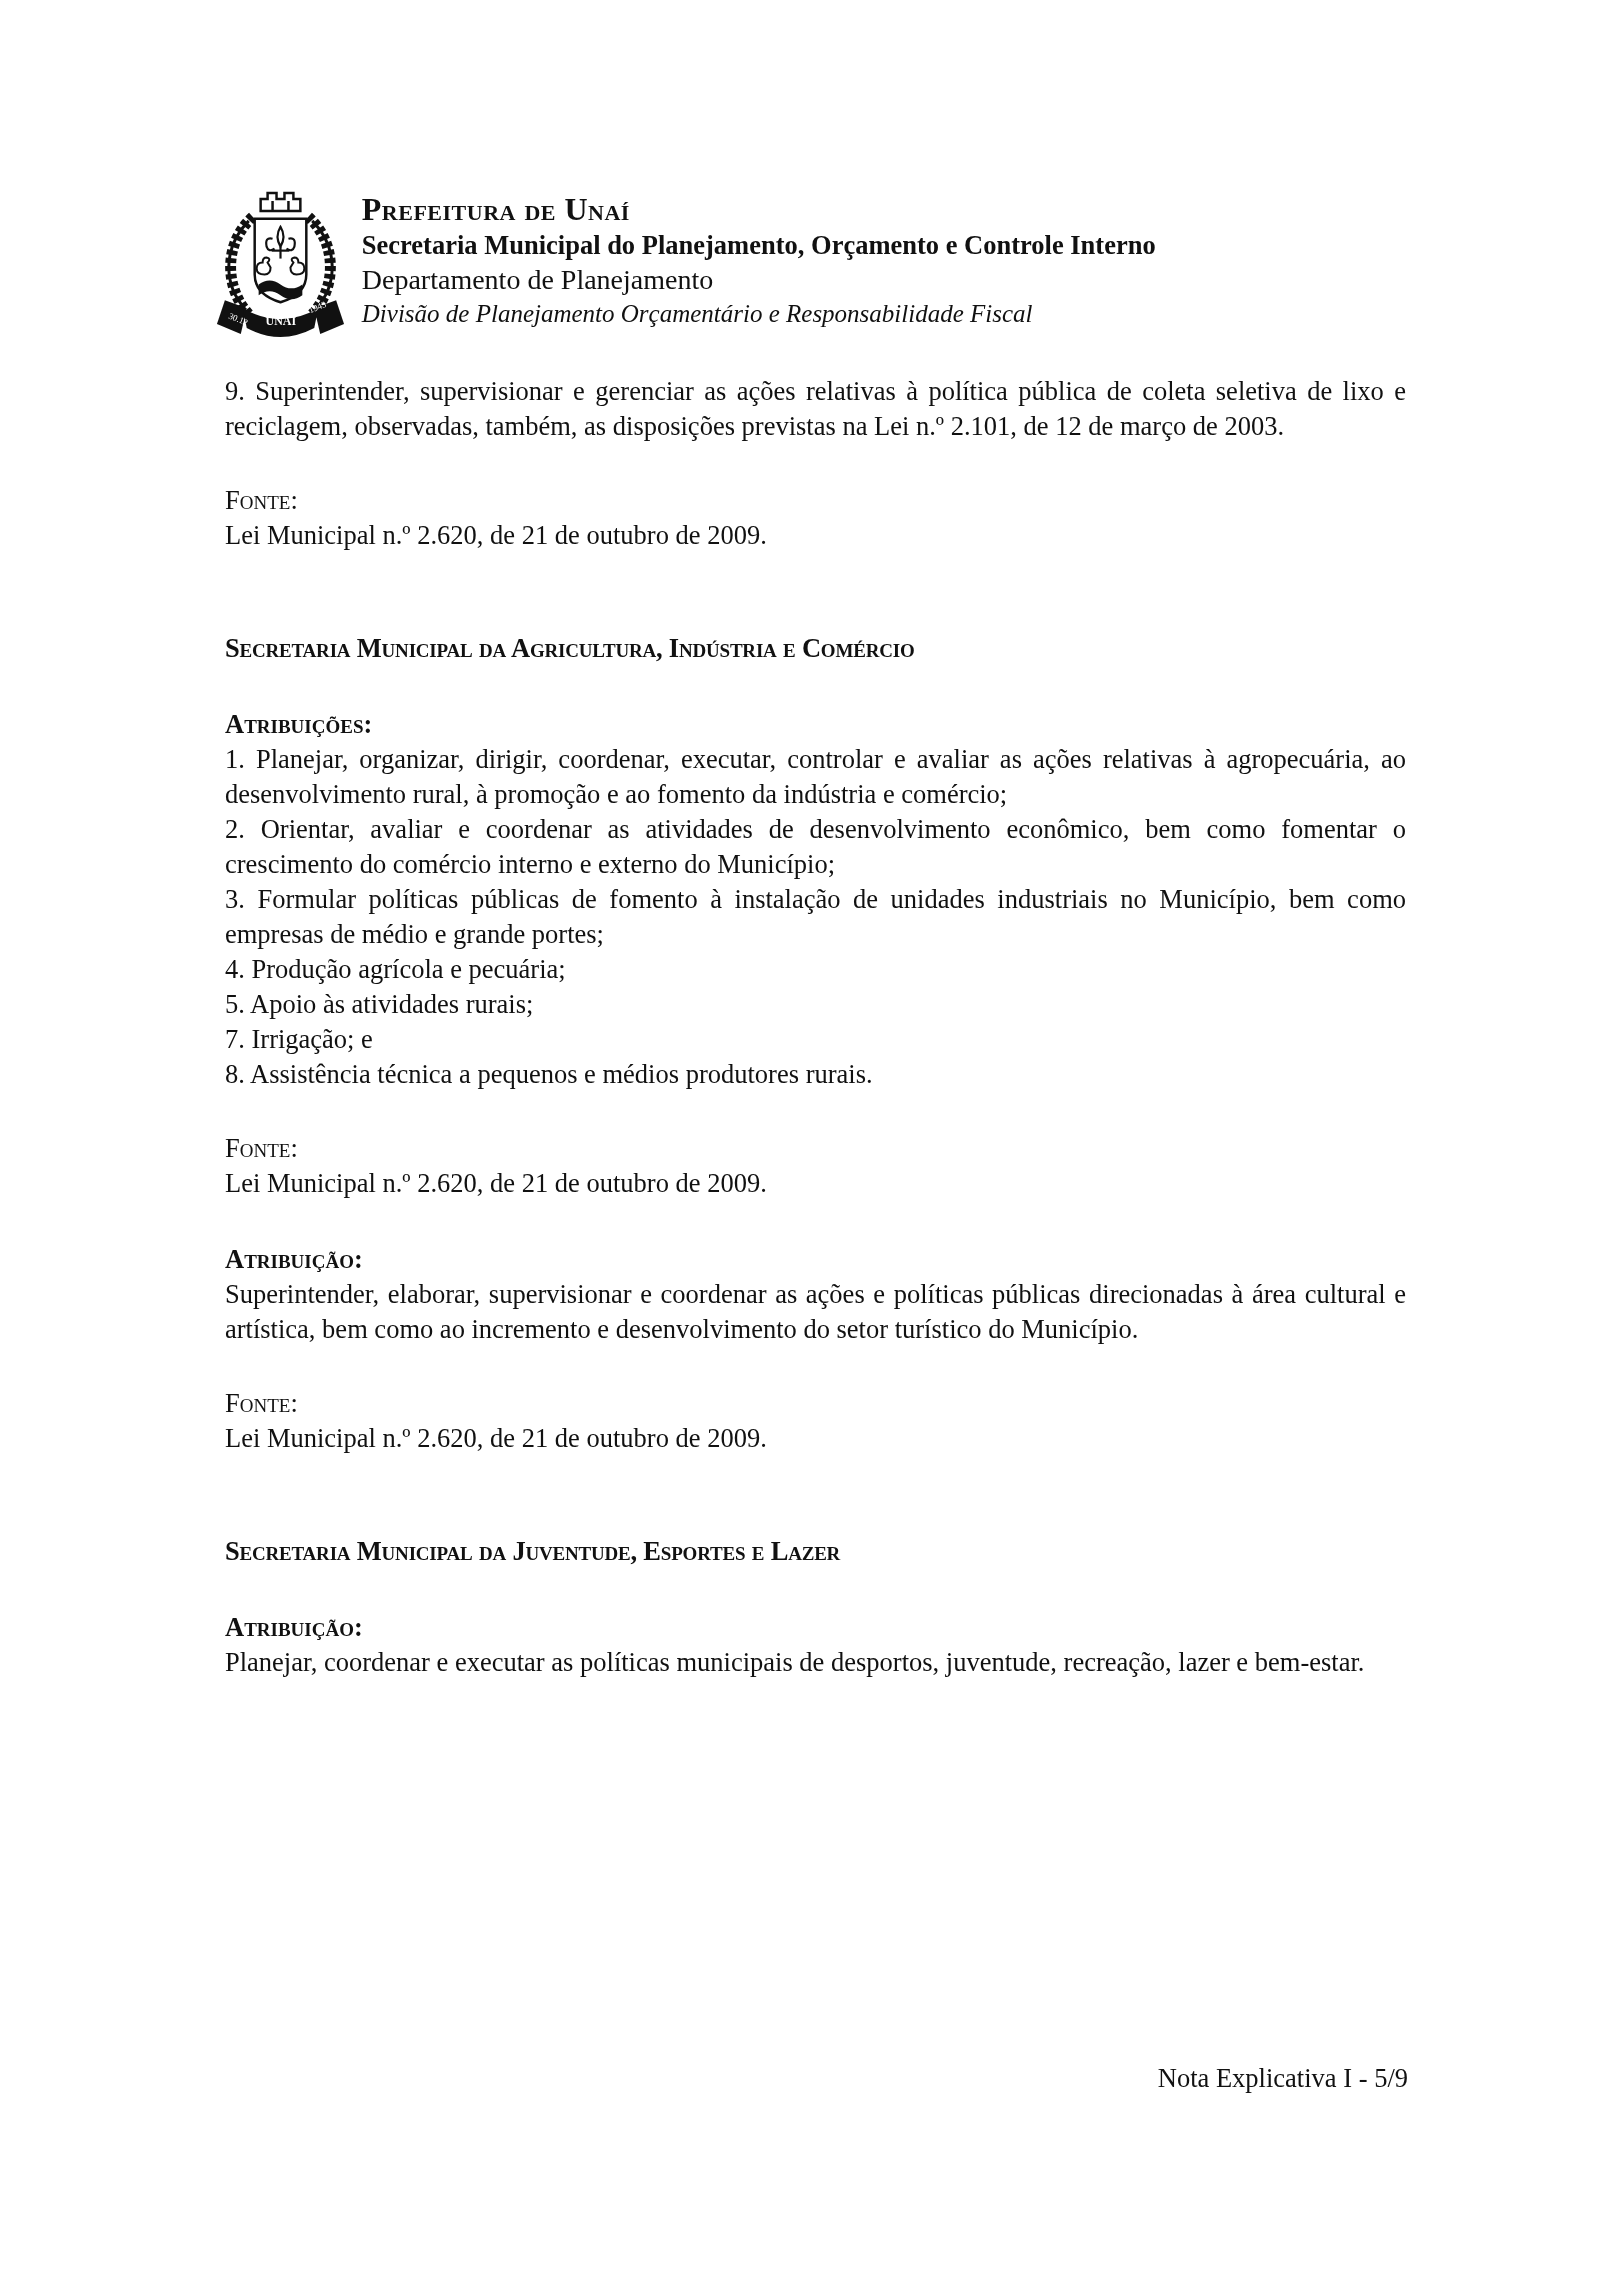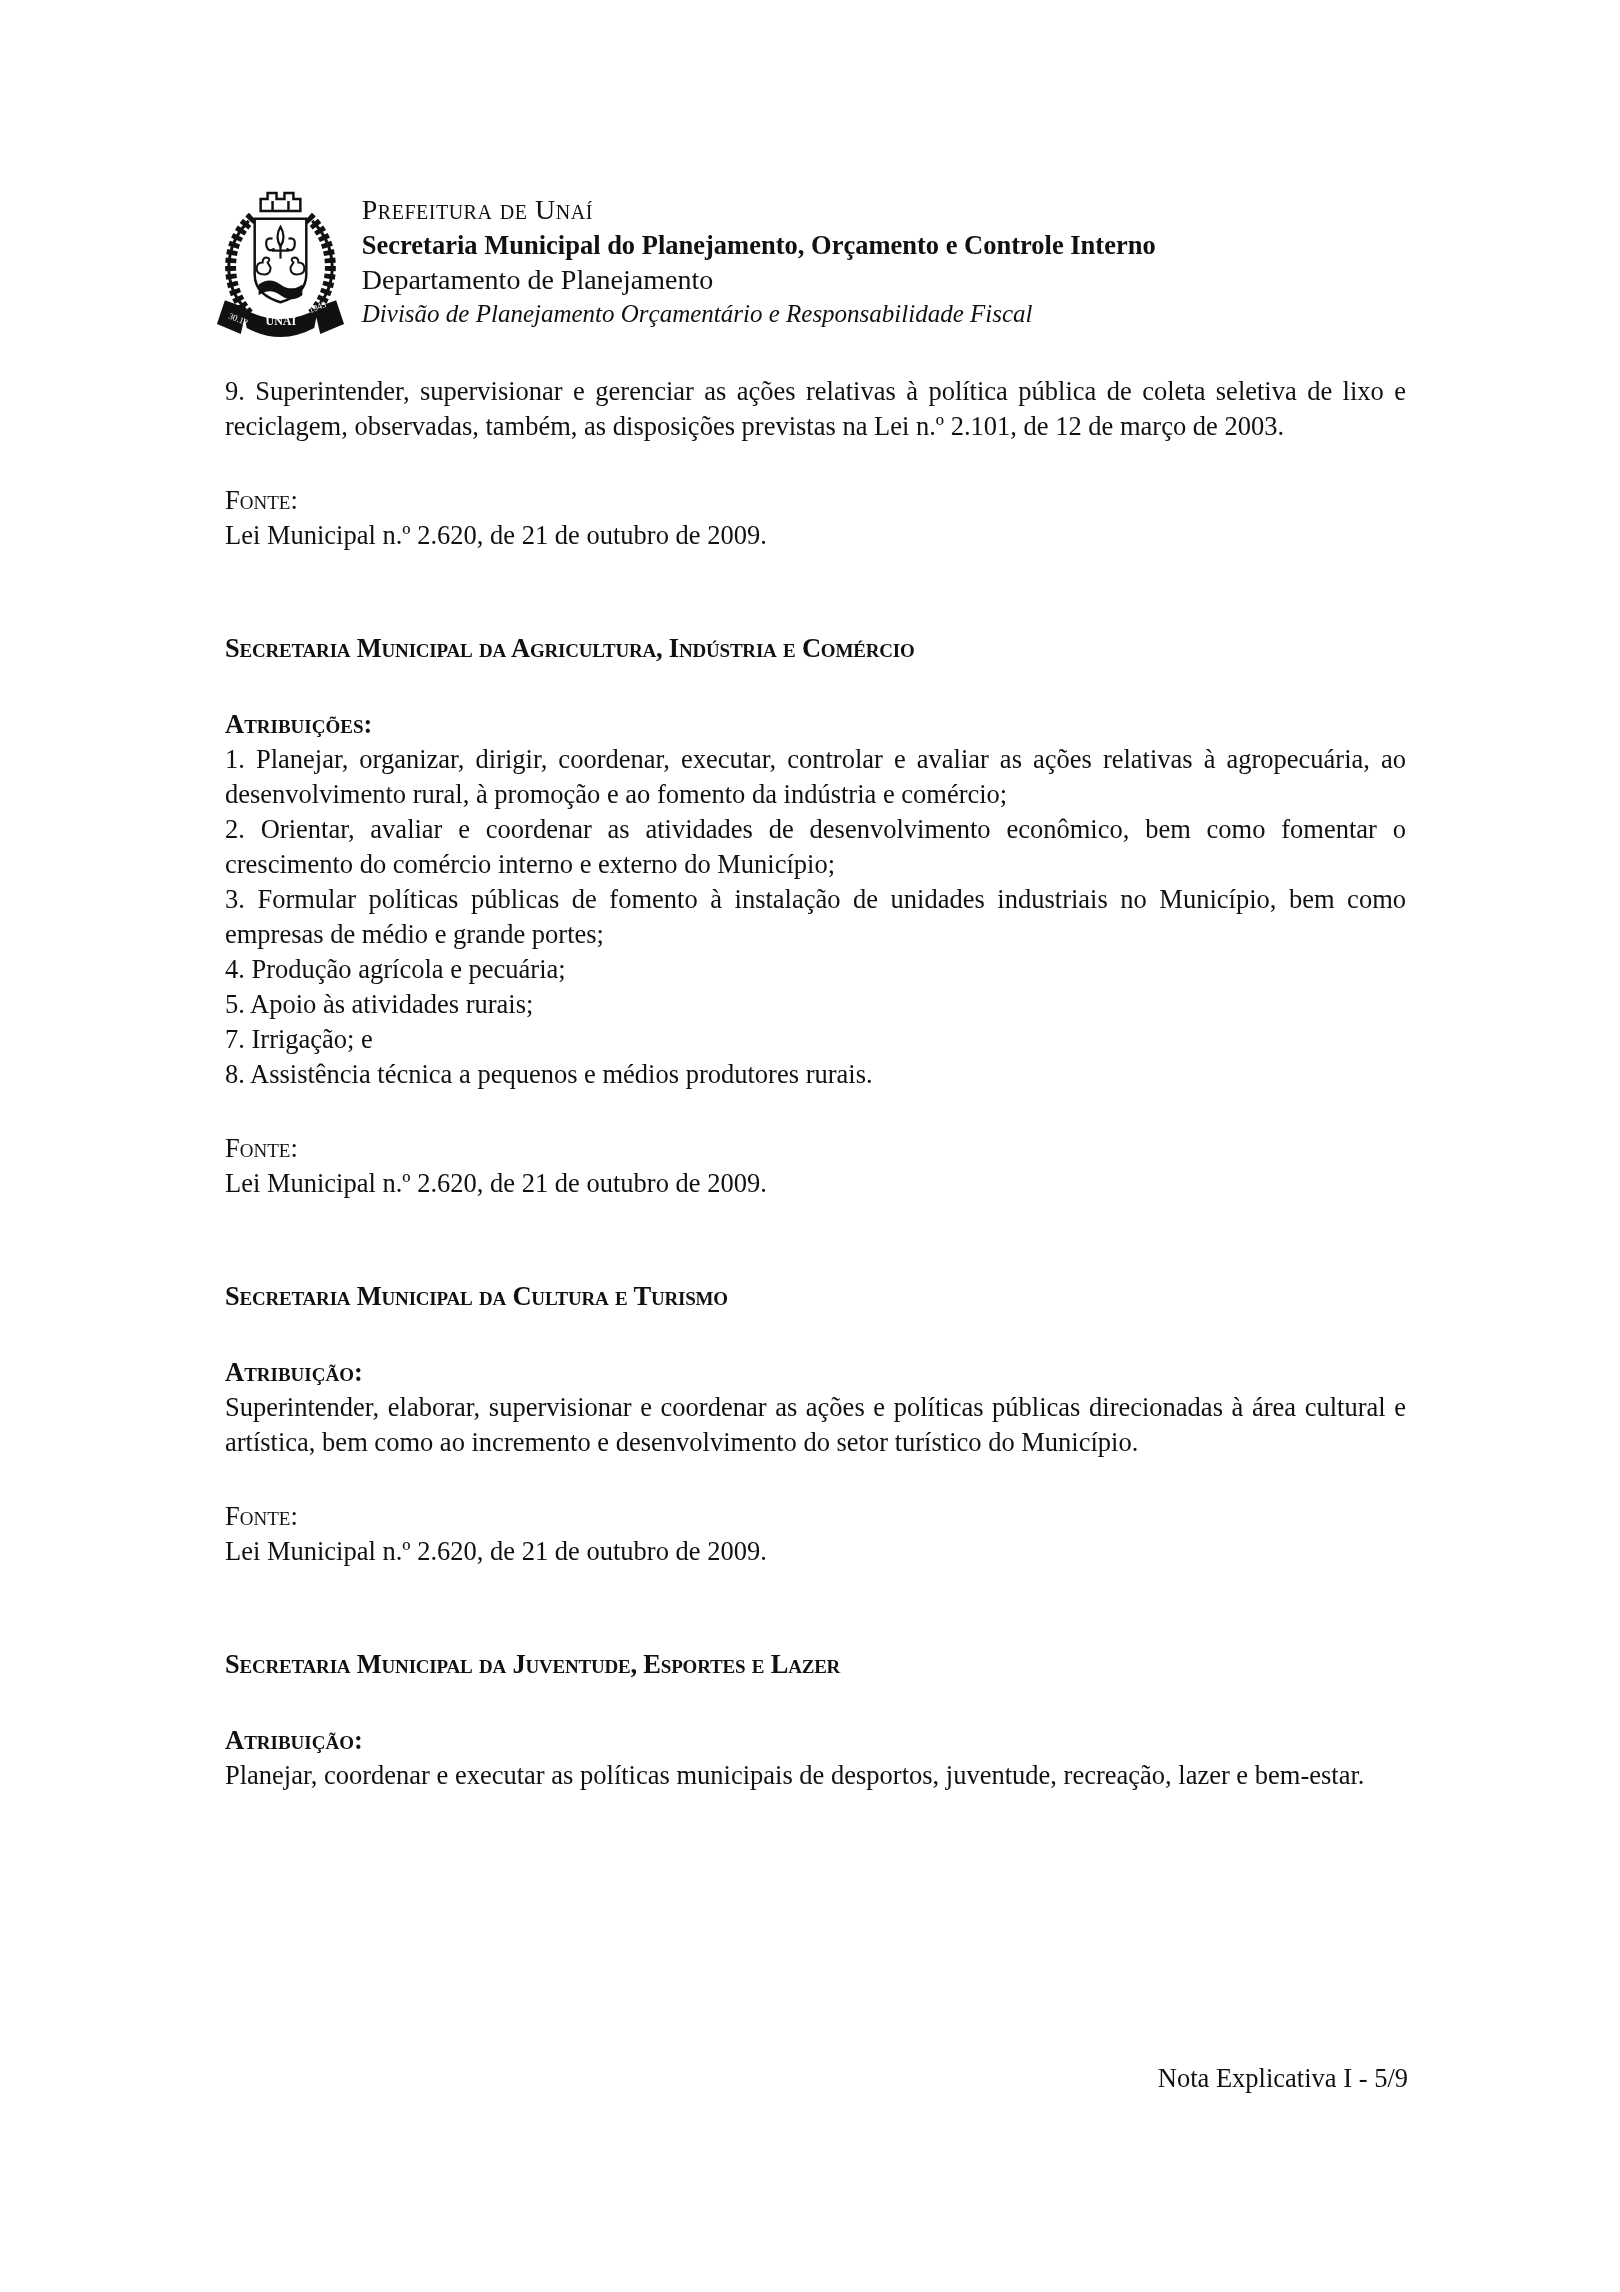--- a/index.html
+++ b/index.html
@@ -10,22 +10,22 @@
     color:#111111;
     font-family:"Liberation Serif", serif;
     overflow:hidden;
   }
   
   .header{position:absolute;top:189px;left:211px;display:flex;align-items:flex-start;}
   .logo{width:139px;height:159px;flex:0 0 auto;}
   .header-text{margin-left:11.8px;padding-top:2px;}
   .org-name{
     font-variant:small-caps;
-    font-weight:normal;
-    font-size:28px;
+    font-weight:bold;
+    font-size:32px;
     line-height:37px;
     letter-spacing:0.5px;
   }
   .org-line2{font-weight:bold;font-size:26.5px;line-height:35px;}
   .org-line3{font-size:28px;line-height:34px;}
   .org-line4{font-style:italic;font-size:25px;line-height:34px;}
   
   .content{
     position:absolute;top:374px;left:225px;width:1181px;
     font-size:26.5px;line-height:35px;
@@ -118,21 +118,20 @@
     <p>1. Planejar, organizar, dirigir, coordenar, executar, controlar e avaliar as ações relativas à agropecuária, ao desenvolvimento rural, à promoção e ao fomento da indústria e comércio;</p>
     <p>2. Orientar, avaliar e coordenar as atividades de desenvolvimento econômico, bem como fomentar o crescimento do comércio interno e externo do Município;</p>
     <p>3. Formular políticas públicas de fomento à instalação de unidades industriais no Município, bem como empresas de médio e grande portes;</p>
     <p>4. Produção agrícola e pecuária;</p>
     <p>5. Apoio às atividades rurais;</p>
     <p>7. Irrigação; e</p>
     <p>8. Assistência técnica a pequenos e médios produtores rurais.</p>
     <p class="sc-label gap-small">Fonte:</p>
     <p>Lei Municipal n.º 2.620, de 21 de outubro de 2009.</p>
 
-    <p class="section-heading gap-large">Secretaria Municipal da Cultura e Turismo</p>
     <p class="sc-label gap-para">Atribuição:</p>
     <p>Superintender, elaborar, supervisionar e coordenar as ações e políticas públicas direcionadas à área cultural e artística, bem como ao incremento e desenvolvimento do setor turístico do Município.</p>
     <p class="sc-label gap-small">Fonte:</p>
     <p>Lei Municipal n.º 2.620, de 21 de outubro de 2009.</p>
 
     <p class="section-heading gap-large">Secretaria Municipal da Juventude, Esportes e Lazer</p>
     <p class="sc-label gap-para">Atribuição:</p>
     <p>Planejar, coordenar e executar as políticas municipais de desportos, juventude, recreação, lazer e bem-estar.</p>
 
   </div>

